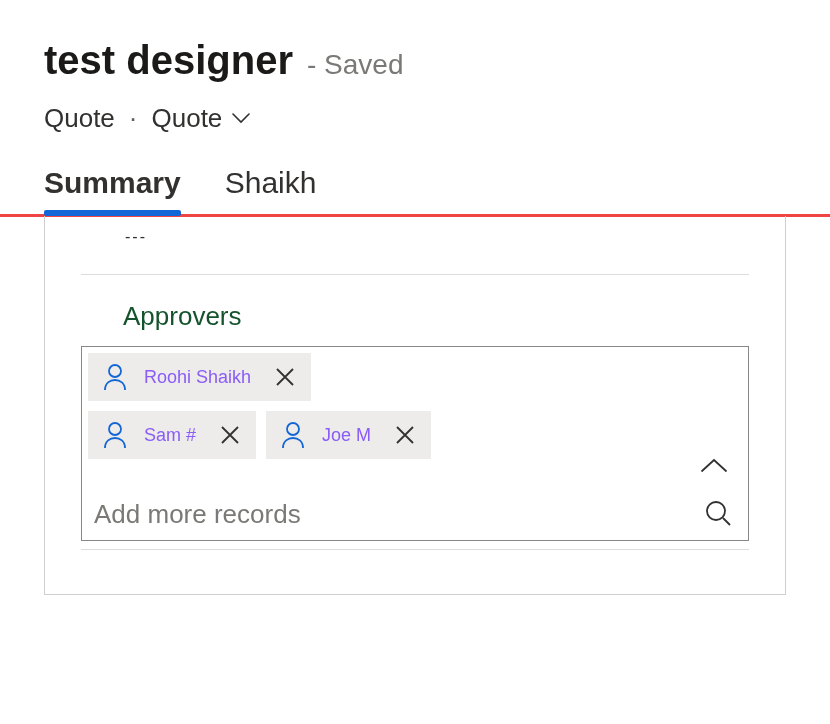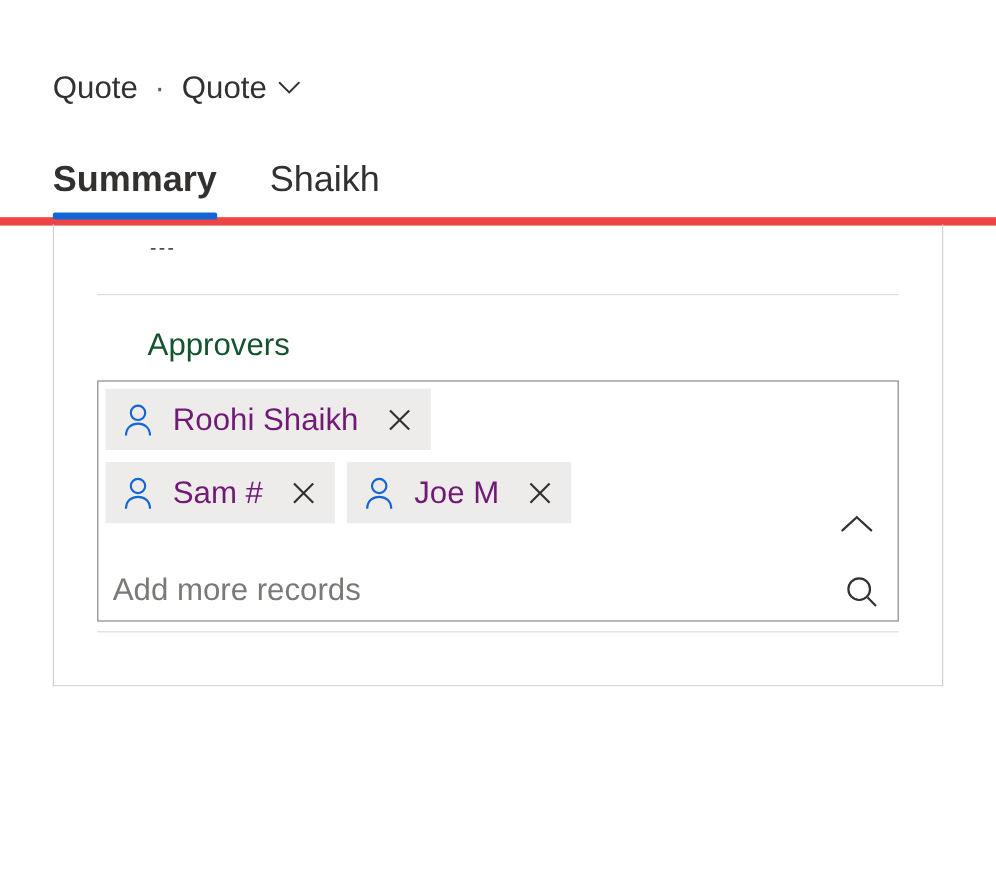--- a/index.html
+++ b/index.html
@@ -48,23 +48,23 @@
       gap: 10px;
       cursor: pointer;
     }
     .chevron-down-svg {
       width: 18px;
       height: 11px;
     }
     .tabs {
       display: flex;
       gap: 44px;
-      margin-top: 44px;
+      margin-top: 32px;
       padding: 0 44px;
-      border-bottom: 7px solid #ef4444;
+      border-bottom: 3px solid #ef4444;
     }
     .tab {
       font-size: 30px;
       color: #323130;
       padding-bottom: 14px;
       cursor: pointer;
       position: relative;
     }
     .tab.active {
       font-weight: 600;
@@ -125,22 +125,22 @@
       background: #edecea;
       padding: 10px 14px;
       gap: 16px;
     }
     .person-icon-svg {
       width: 26px;
       height: 28px;
       flex-shrink: 0;
     }
     .tag-name {
-      color: #701a75;
-      font-size: 26px;
+      color: #8b5cf6;
+      font-size: 18px;
     }
     .tag-remove {
       background: none;
       border: none;
       cursor: pointer;
       display: flex;
       align-items: center;
       padding: 2px;
       margin-left: 6px;
     }
@@ -153,21 +153,21 @@
       right: 20px;
       top: 110px;
       cursor: pointer;
     }
     .caret-up-svg {
       width: 28px;
       height: 16px;
     }
     .search-row {
       display: flex;
-      align-items: flex-end;
+      align-items: flex-start;
       justify-content: space-between;
       margin-top: 34px;
       padding: 6px 10px 4px 6px;
     }
     .search-input {
       border: none;
       outline: none;
       font-size: 26px;
       color: #323130;
       font-family: inherit;
@@ -191,20 +191,24 @@
     .bottom-divider {
       height: 1px;
       background: #dcdcdc;
       margin-top: 8px;
     }
   </style>
 </head>
 <body>
 
 <div class="header">
+  <div class="title-row">
+    <div class="record-title">test designer</div>
+    <div class="saved-status">- Saved</div>
+  </div>
   <div class="breadcrumb-row">
     <span>Quote</span>
     <span class="breadcrumb-separator">·</span>
     <span class="breadcrumb-dropdown">
       <span>Quote</span>
       <svg class="chevron-down-svg" viewBox="0 0 18 11">
         <path d="M1 1 L9 9 L17 1" stroke="#323130" stroke-width="1.6" fill="none" stroke-linecap="round"></path>
       </svg>
     </span>
   </div>

